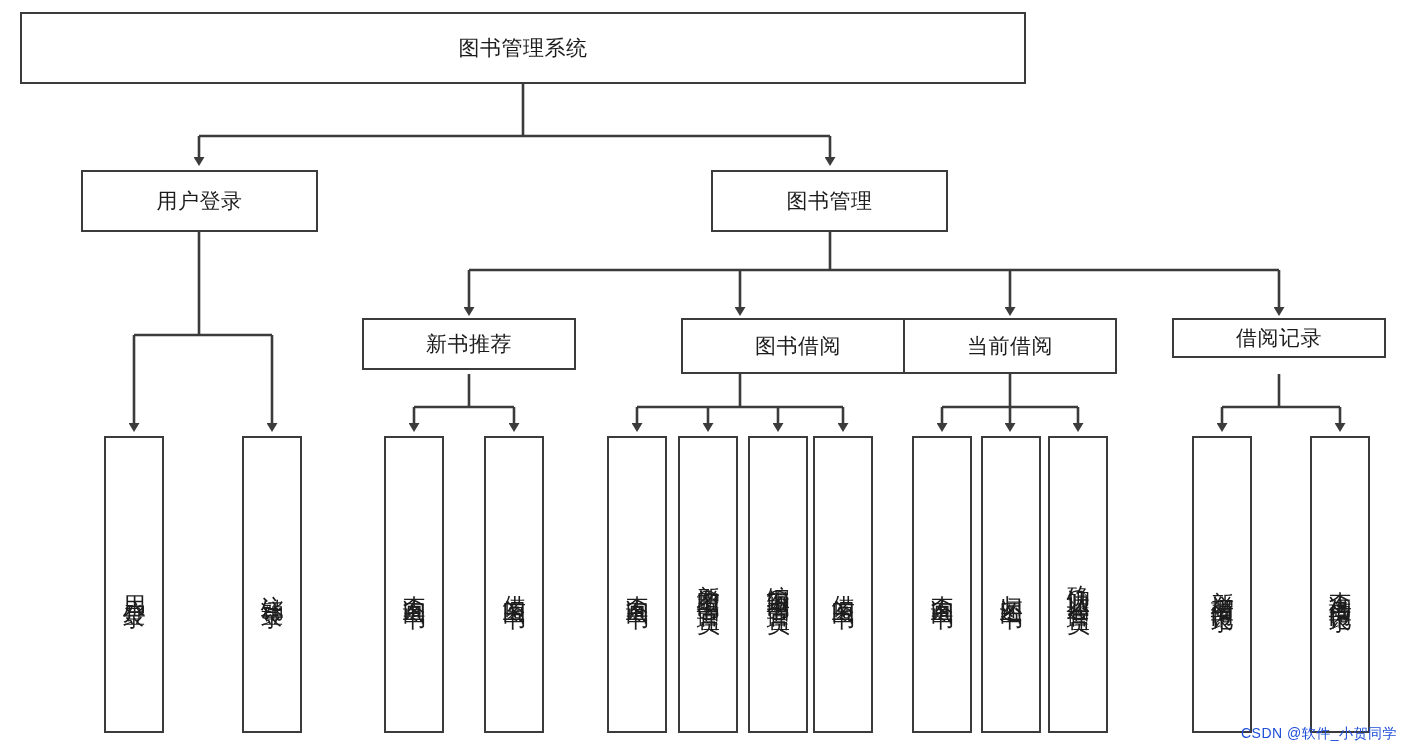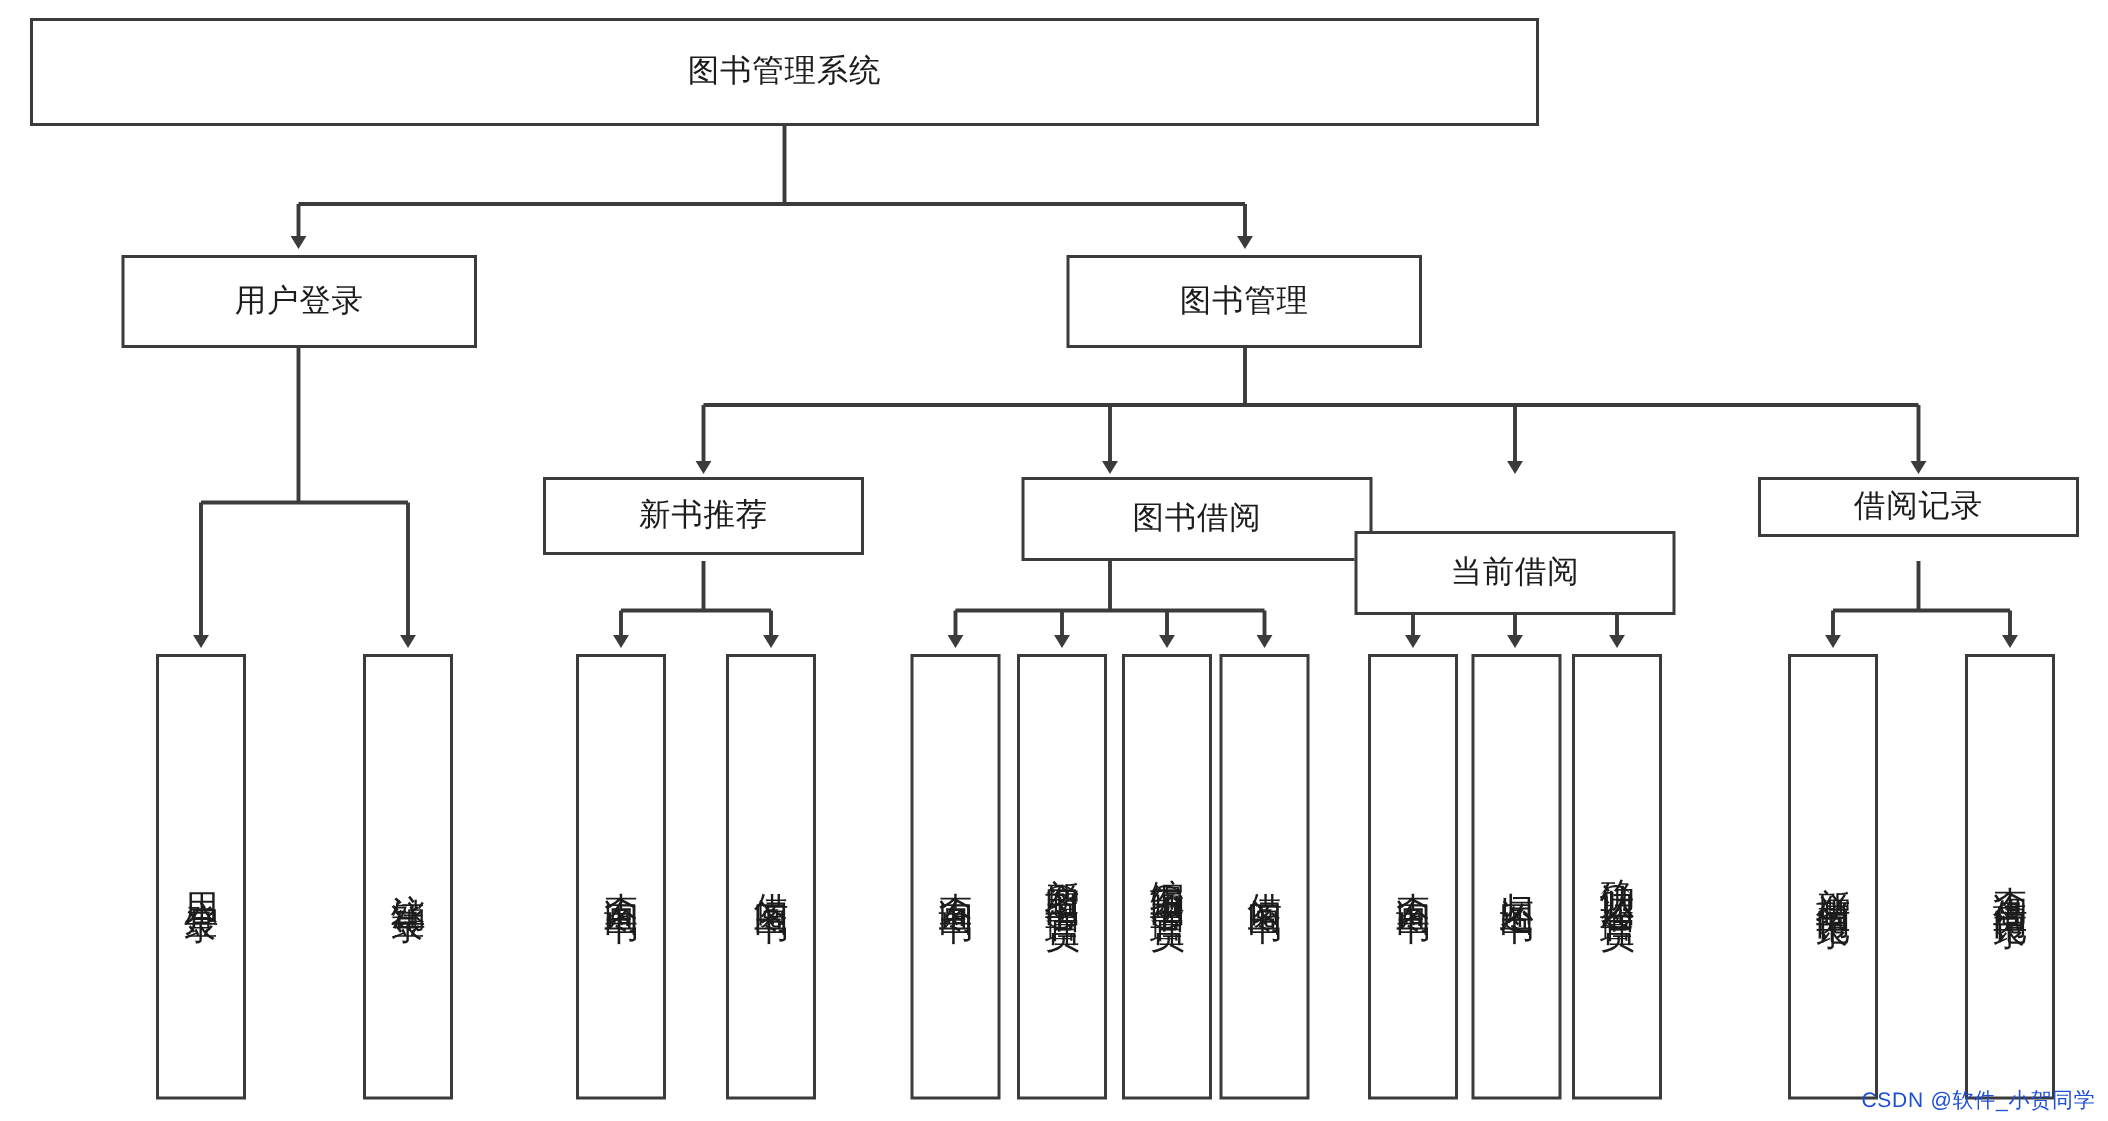--- a/index.html
+++ b/index.html
@@ -139,21 +139,21 @@
   <div class="node h" style="left:711px; top:170px; width:237px; height:62px;">
     <span class="node-label">图书管理</span>
   </div>
 
   <div class="node h" style="left:362px; top:318px; width:214px; height:52px;">
     <span class="node-label">新书推荐</span>
   </div>
   <div class="node h" style="left:633px; top:318px; width:234px; height:56px;margin-left:48px;">
     <span class="node-label">图书借阅</span>
   </div>
-  <div class="node h" style="left:903px; top:318px; width:214px; height:56px;margin-top:36px;">
+  <div class="node h" style="left:903px; top:318px; width:214px; height:56px;">
     <span class="node-label">当前借阅</span>
   </div>
   <div class="node h" style="left:1172px; top:318px; width:214px; height:40px;">
     <span class="node-label">借阅记录</span>
   </div>
 
   <div class="node v" style="left:104px; top:436px; width:60px; height:297px;">
     <span class="node-label">用户登录</span>
   </div>
   <div class="node v" style="left:242px; top:436px; width:60px; height:297px;">

